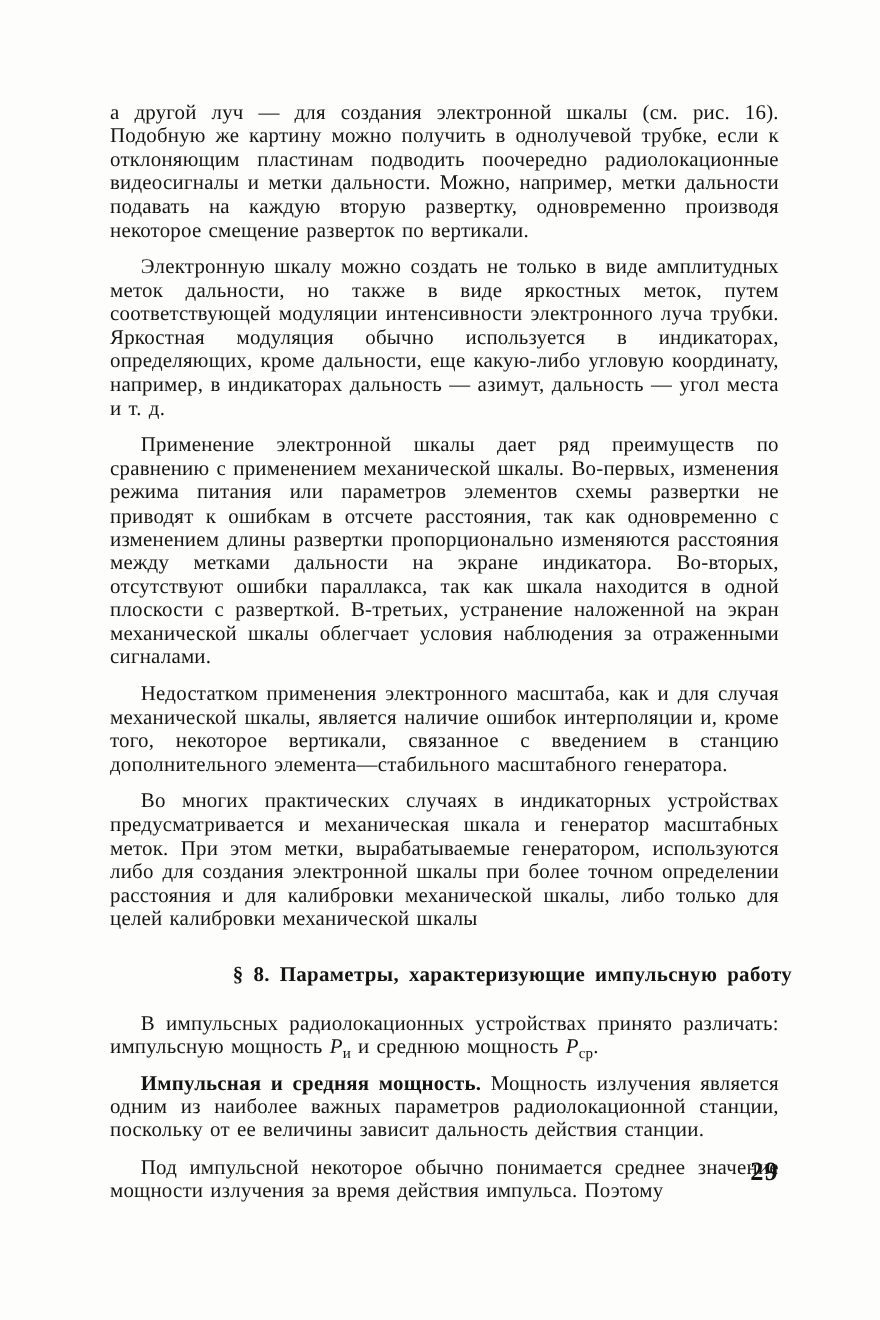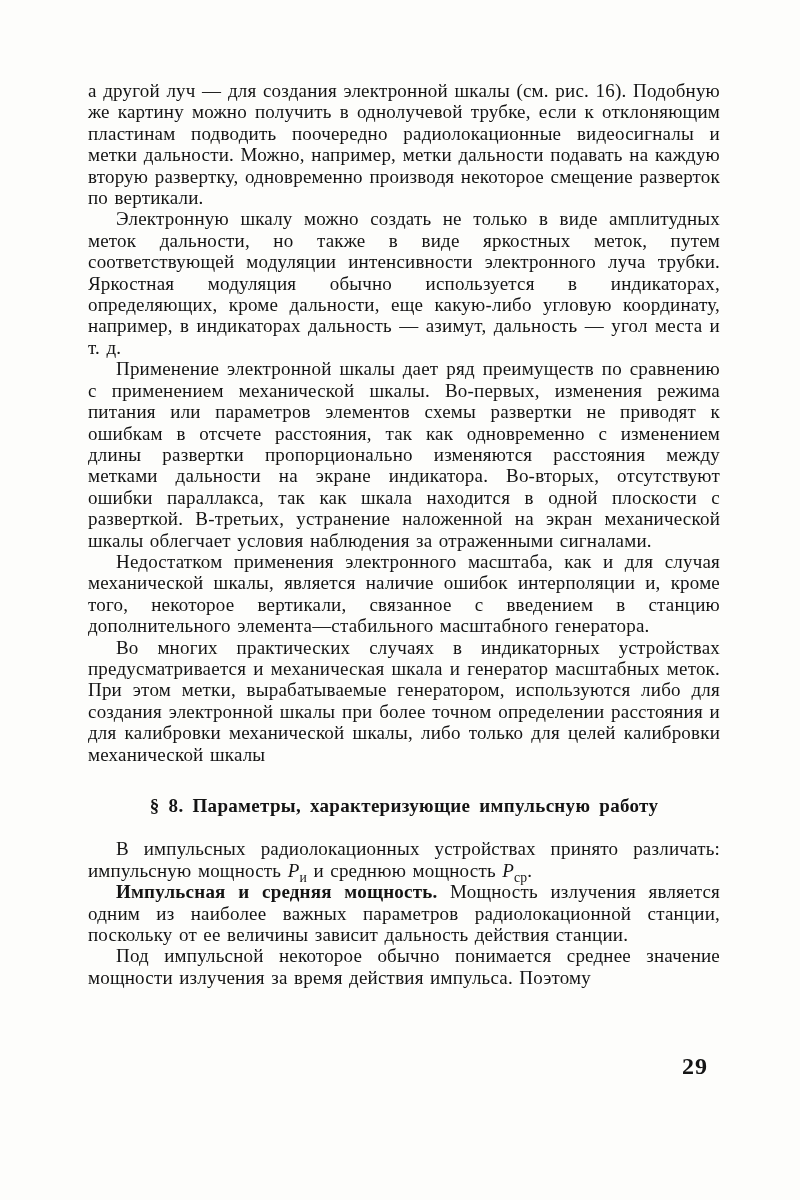--- a/index.html
+++ b/index.html
@@ -21,29 +21,29 @@
     left: 88px;
     top: 80px;
     width: 632px;
     font-size: 19px;
     line-height: 21.4px;
     text-align: justify;
     letter-spacing: 0.2px;
     word-spacing: 1.5px;
   }
   .para {
-    margin: 0;
+    margin: 12px;
   }
   .para.indent {
     text-indent: 28px;
   }
   .section-heading {
     font-size: 19px;
     font-weight: bold;
-    text-align: center;
+    text-align: right;
     margin: 30px 0 22px 0;
     letter-spacing: 0.3px;
     word-spacing: 4px;
   }
   .b { font-weight: bold; }
   .i { font-style: italic; }
   .sub {
     vertical-align: sub;
     font-size: 0.72em;
     line-height: 0;

